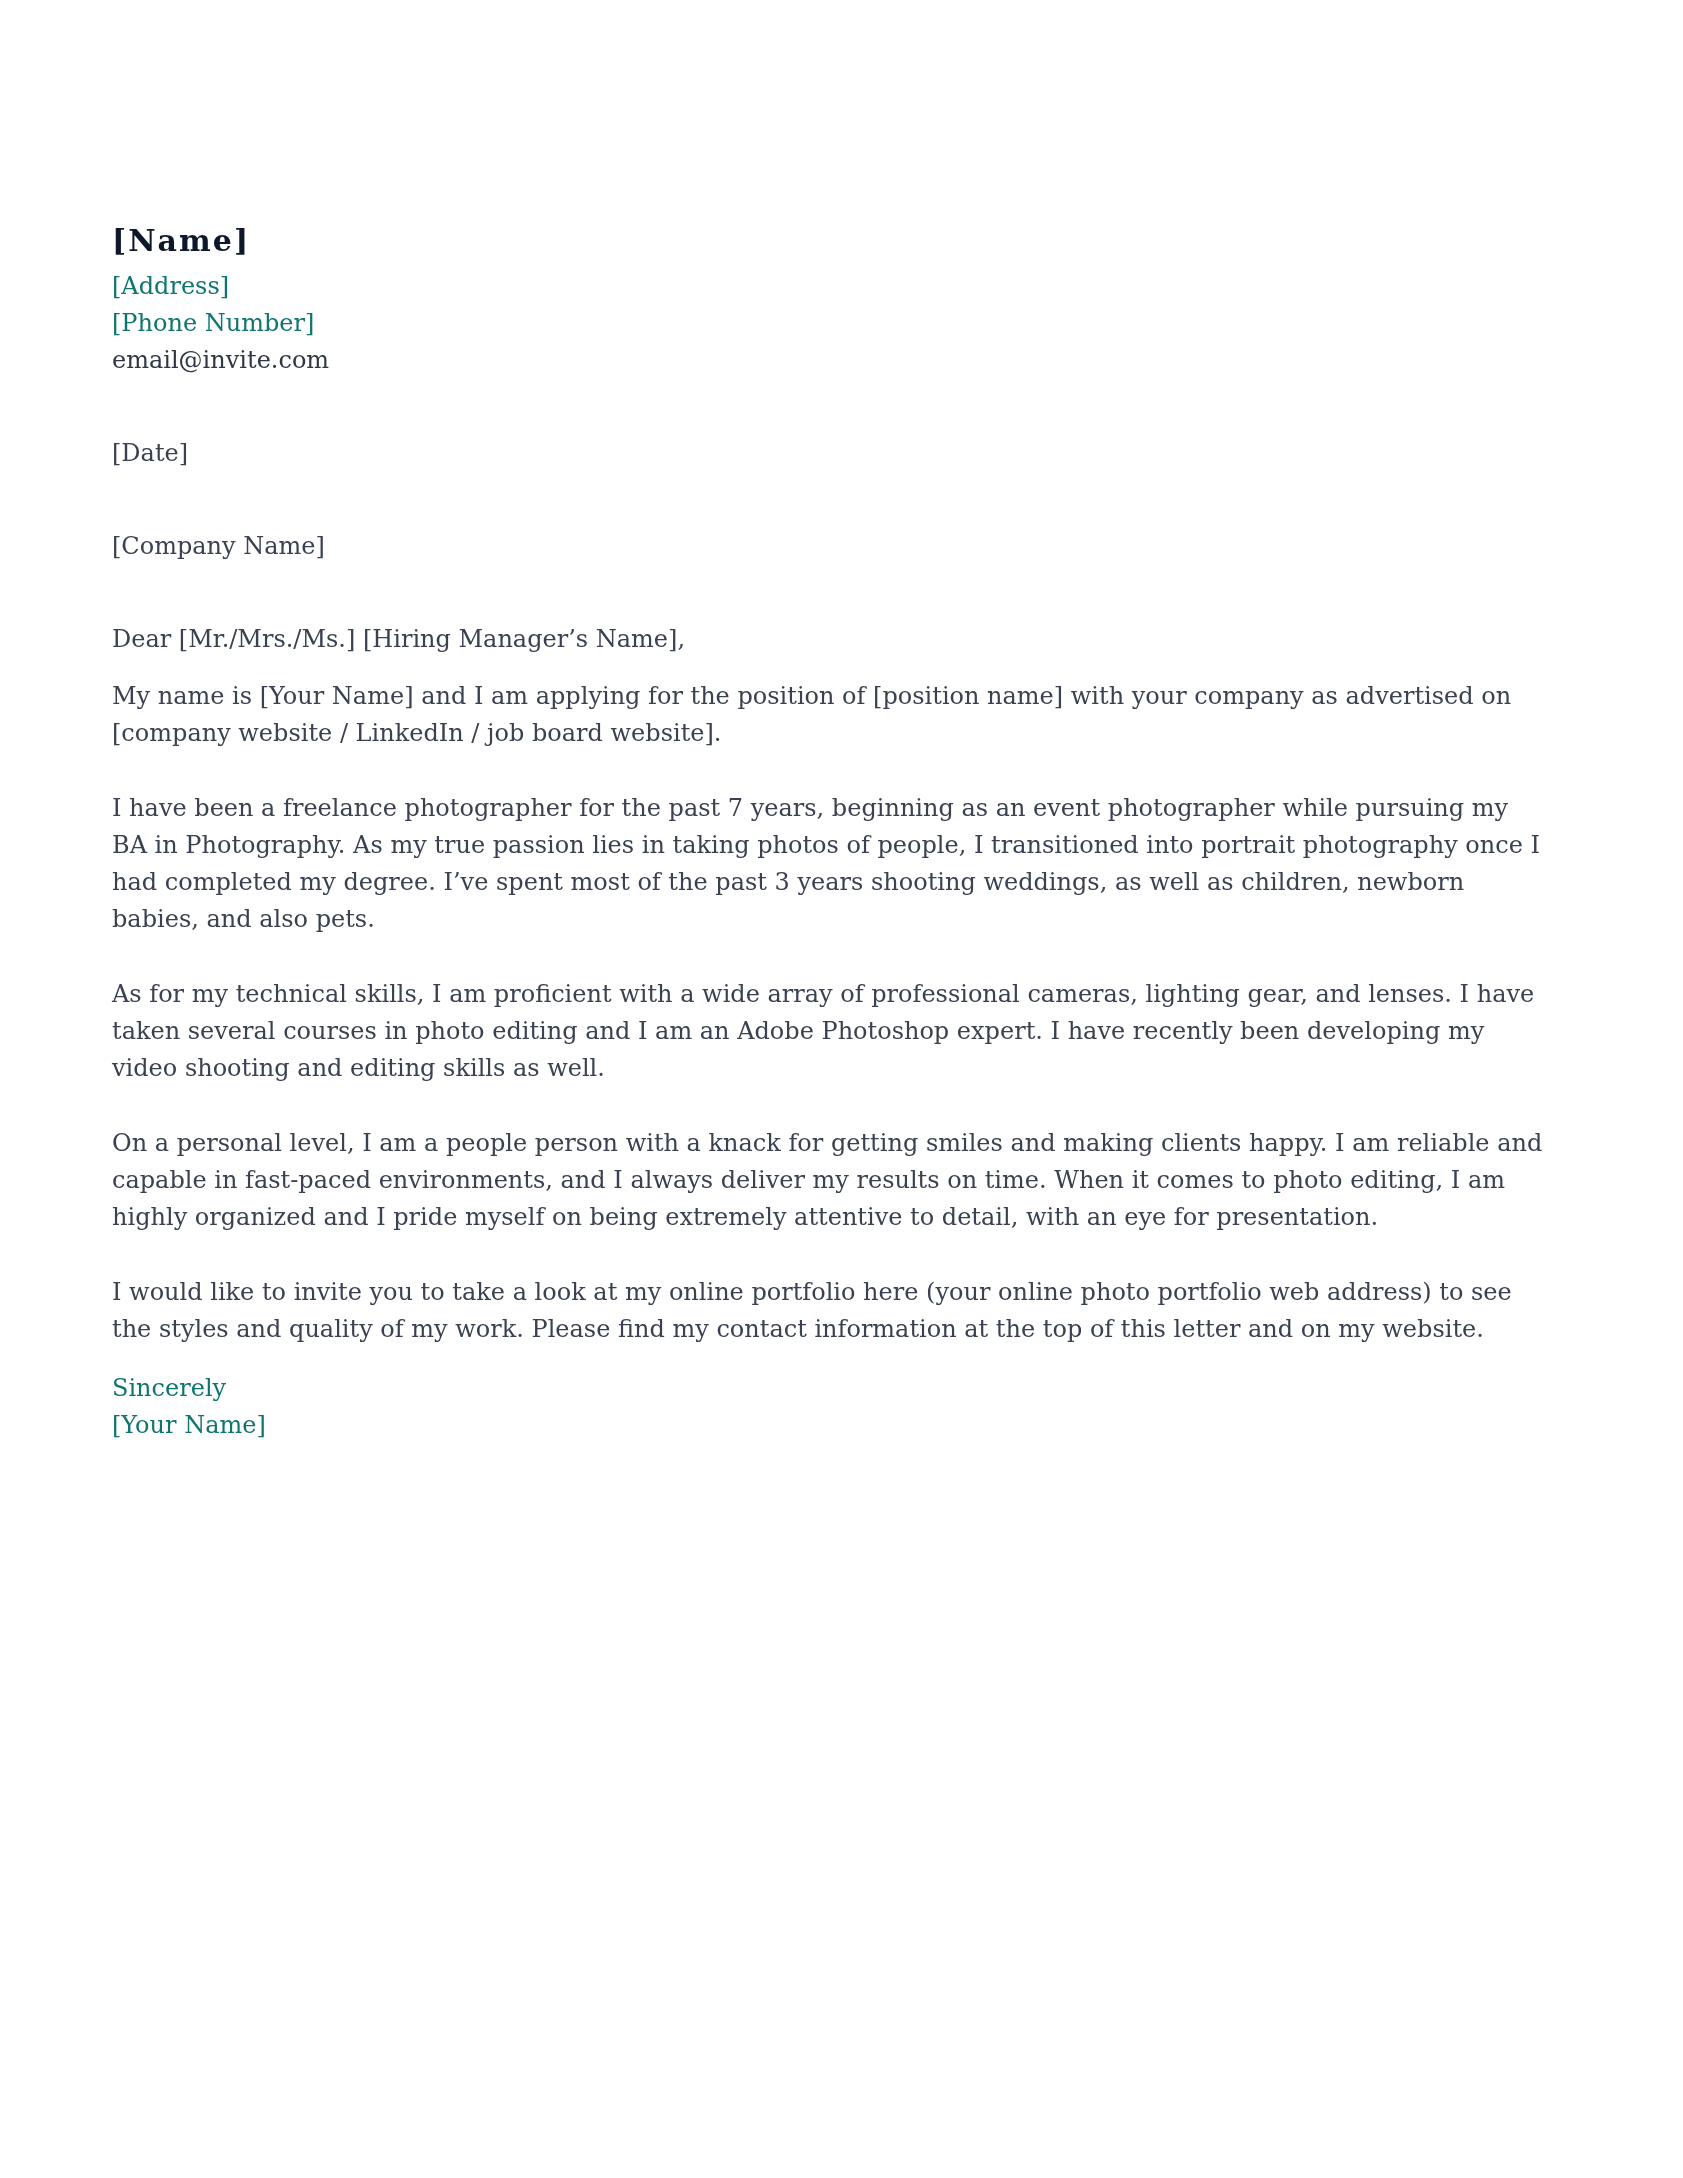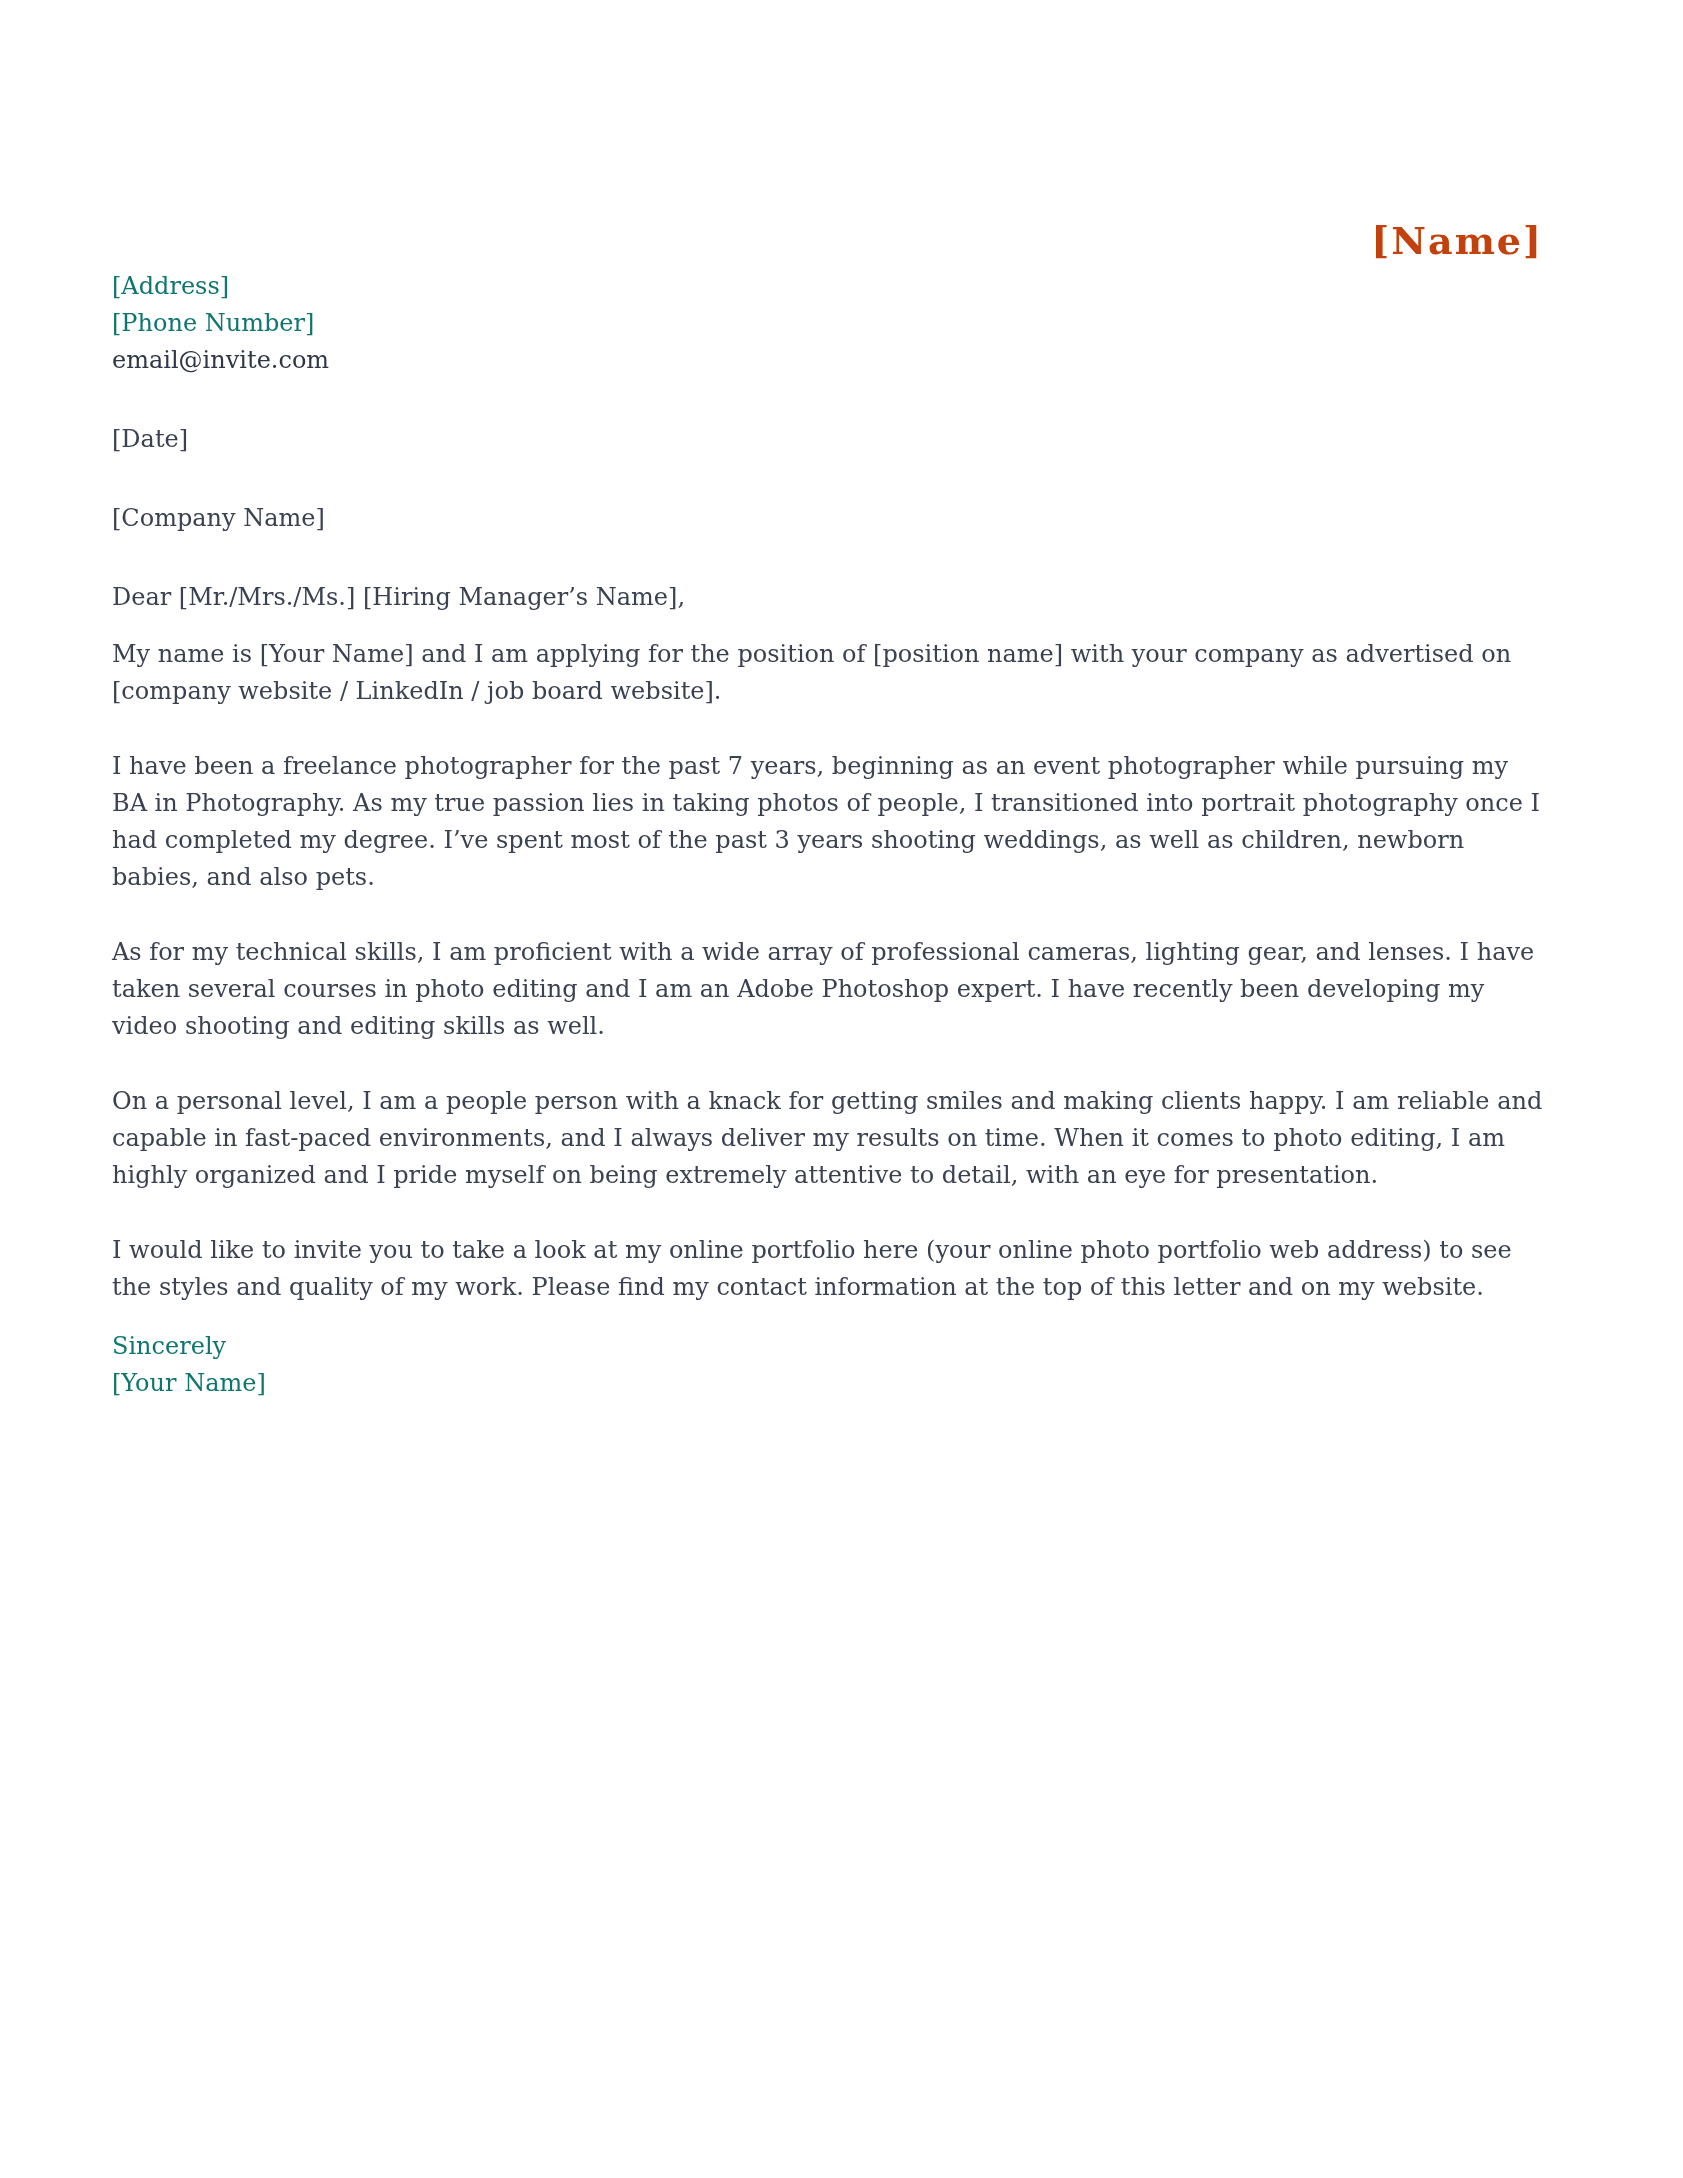--- a/index.html
+++ b/index.html
@@ -5,26 +5,26 @@
   html, body { margin: 0; padding: 0; background: #ffffff; }
   body { width: 1683px; height: 2178px; position: relative; overflow: hidden; }
   .page {
     position: absolute; left: 112px; top: 216px; width: 1431px;
     font-family: "DejaVu Serif", "Liberation Serif", serif;
     color: #3a4150;
     font-size: 24px; line-height: 37px;
   }
   .name {
     font-family: "DejaVu Serif", serif;
-    font-weight: bold; font-size: 38px; letter-spacing: 2px;
-    color: #c2410c; line-height: 50px; margin: 0 0 2px 0; text-align: right;
+    font-weight: bold; font-size: 30px; letter-spacing: 2px;
+    color: #0f172a; line-height: 50px; margin: 0 0 2px 0;
   }
   .contact-line { display: block; color: #0f766e; }
   .email { color: #2f3746; }
-  .block { margin-top: 42px; }
+  .block { margin-top: 56px; }
   .para { margin: 38px 0 0 0; }
   .first-para { margin-top: 20px; }
   .closing { margin-top: 22px; }
   p { margin: 0; }
 </style>
 </head>
 <body>
 
 <div class="page">
   <div class="name">[Name]</div>

